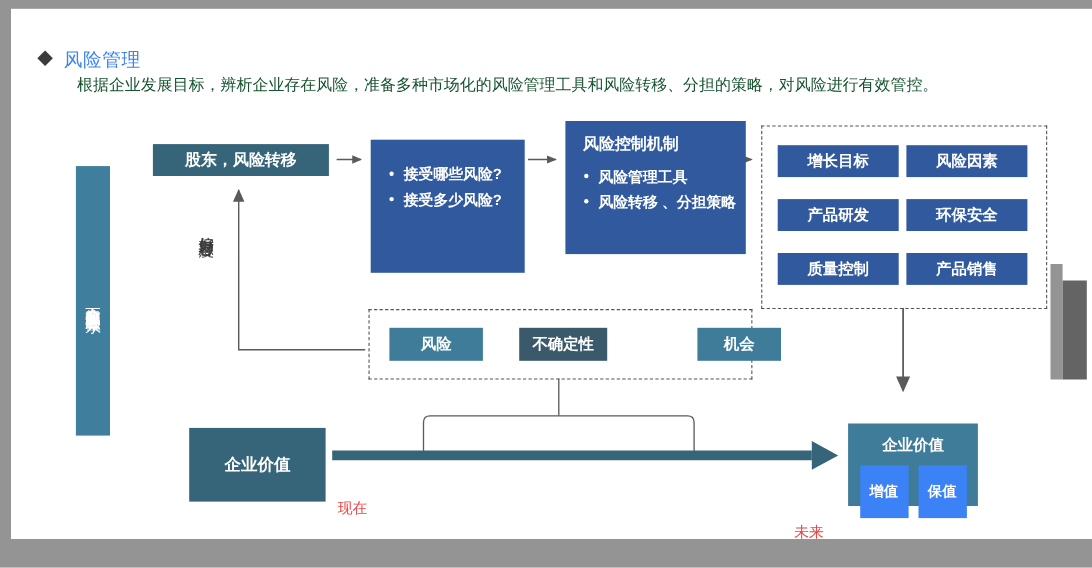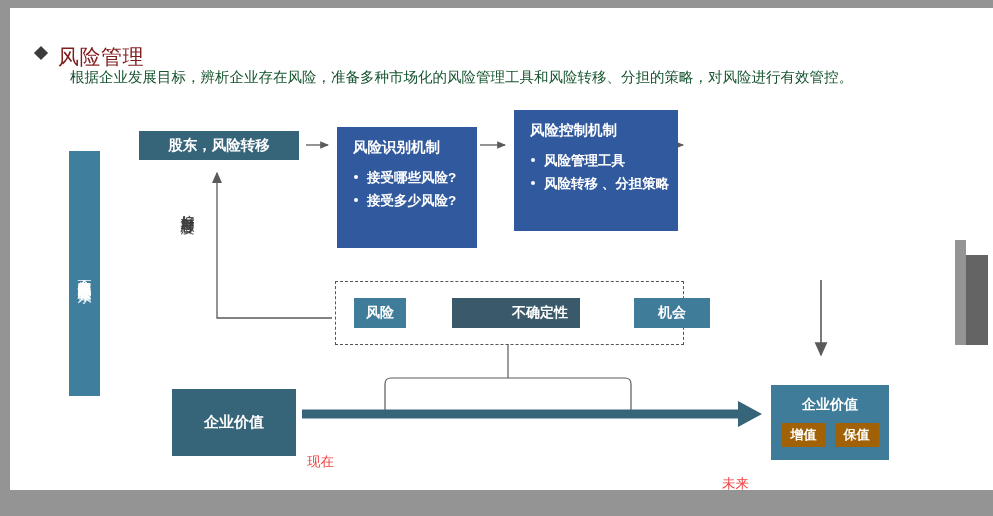--- a/index.html
+++ b/index.html
@@ -18,21 +18,21 @@
   }
   .abs{position:absolute;}
 
   
   #hdr-diamond{
     left:26px;top:40px;width:10px;height:10px;
     background:#3c3c3c;transform:rotate(45deg);
   }
   #hdr-title{
     left:48px;top:35px;
-    font-size:21px;color:#7f1d1d;letter-spacing:.5px;
+    font-size:17px;color:#3b82f6;letter-spacing:.5px;
   }
   #hdr-sub{
     left:60px;top:60px;
     font-size:14.5px;color:#14532d;white-space:nowrap;
   }
 
   
   #vbar{
     left:59px;top:143px;width:31px;height:245px;
     background:#3f7e9c;
@@ -93,39 +93,39 @@
 
   
   #dash-mid{
     left:325px;top:273px;width:347px;height:62px;
     border:1.6px dashed #555;
   }
   .midbox{
     position:absolute;top:16px;height:30px;
     font-size:14px;font-weight:bold;
   }
-  #mid-risk{left:18px;width:52px;}
-  #mid-uncert{left:116px;width:80px;padding-left:48px;}
+  #mid-risk{left:18px;width:85px;}
+  #mid-uncert{left:136px;width:80px;}
   #mid-oppor{left:254px;width:76px;margin-left:44px;}
 
   
   #box-value-now{
     left:162px;top:381px;width:124px;height:67px;
     font-size:15px;font-weight:bold;
   }
   #box-value-future{
     left:761px;top:377px;width:118px;height:75px;
     flex-direction:column;justify-content:flex-start;
     padding-top:11px;box-sizing:border-box;
   }
   #box-value-future .vtitle{font-size:14px;font-weight:bold;color:#fff;}
   #vf-row{display:flex;gap:9px;margin-top:9px;}
   #vf-row .sub{
-    background:#a16207;color:#fff;font-size:13px;font-weight:bold;
-    padding:3px 9px;
+    background:#3b82f6;color:#fff;font-size:13px;font-weight:bold;
+    padding:15px 9px;
   }
 
   .timelabel{font-size:13.5px;color:#ef4444;}
   #lbl-now{left:297px;top:445px;}
   #lbl-future{left:712px;top:467px;}
 
   
   #pref-text{
     left:170px;top:196px;
     font-size:14px;color:#3c3c3c;line-height:16px;
@@ -185,35 +185,42 @@
 
     <line x1="292" y1="406" x2="728" y2="406" stroke="#366478" stroke-width="9"></line>
     <polygon points="728,393 752,406 728,419" fill="#366478"></polygon>
   </svg>
 
   <div class="abs box teal-dark" id="box-decision">股东，风险转移</div>
 
   <div class="abs" id="pref-text">偏好与容忍度</div>
 
   <div class="abs flowbox" id="box-identify">
-    <div class="ftitle">风险识别机制</div>
     <ul>
       <li>接受哪些风险?</li>
       <li>接受多少风险?</li>
     </ul>
   </div>
 
   <div class="abs flowbox" id="box-control">
     <div class="ftitle">风险控制机制</div>
     <ul>
       <li>风险管理工具</li>
       <li>风险转移 、分担策略</li>
     </ul>
   </div>
 
+  <div class="abs" id="dash-right">
+    <div class="box blue gridbox" style="left:14px;top:17px;">增长目标</div>
+    <div class="box blue gridbox" style="left:131px;top:17px;">风险因素</div>
+    <div class="box blue gridbox" style="left:14px;top:66px;">产品研发</div>
+    <div class="box blue gridbox" style="left:131px;top:66px;">环保安全</div>
+    <div class="box blue gridbox" style="left:14px;top:115px;">质量控制</div>
+    <div class="box blue gridbox" style="left:131px;top:115px;">产品销售</div>
+  </div>
 
   <div class="abs" id="dash-mid">
     <div class="box teal-light midbox" id="mid-risk">风险</div>
     <div class="box slate midbox" id="mid-uncert">不确定性</div>
     <div class="box teal-light midbox" id="mid-oppor">机会</div>
   </div>
 
   <div class="abs box teal-dark" id="box-value-now">企业价值</div>
 
   <div class="abs box teal-light" id="box-value-future">

